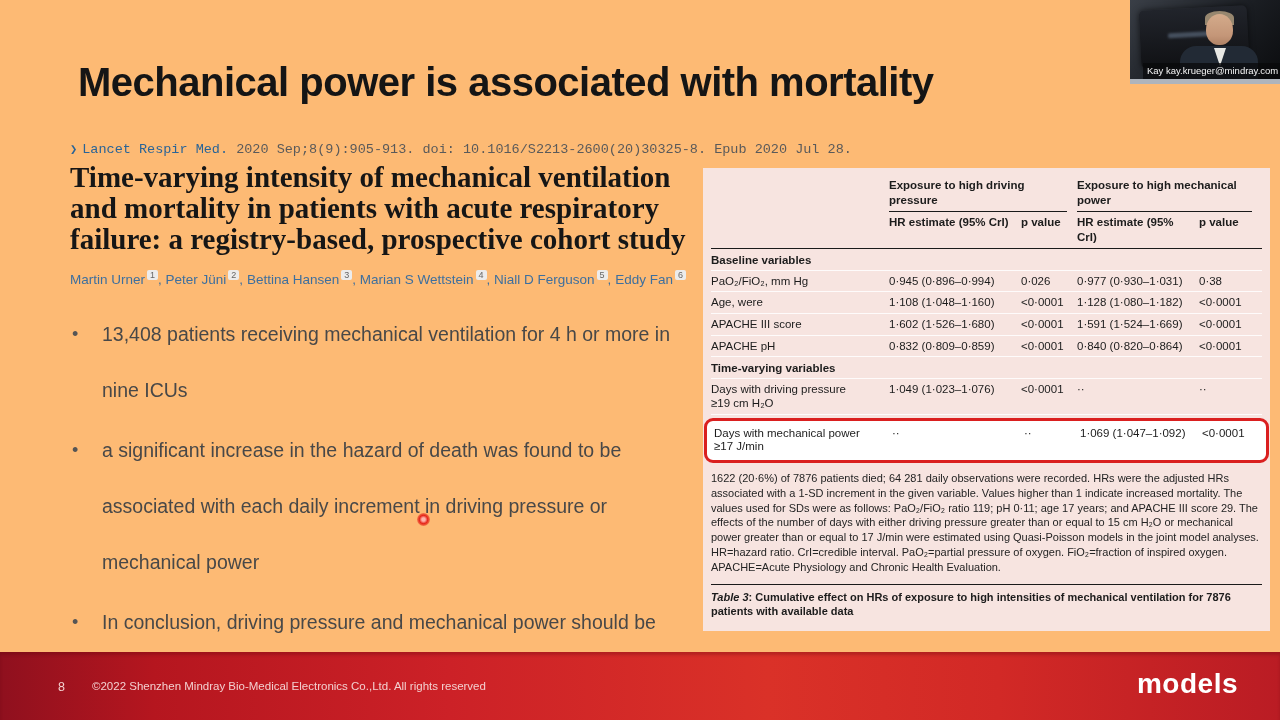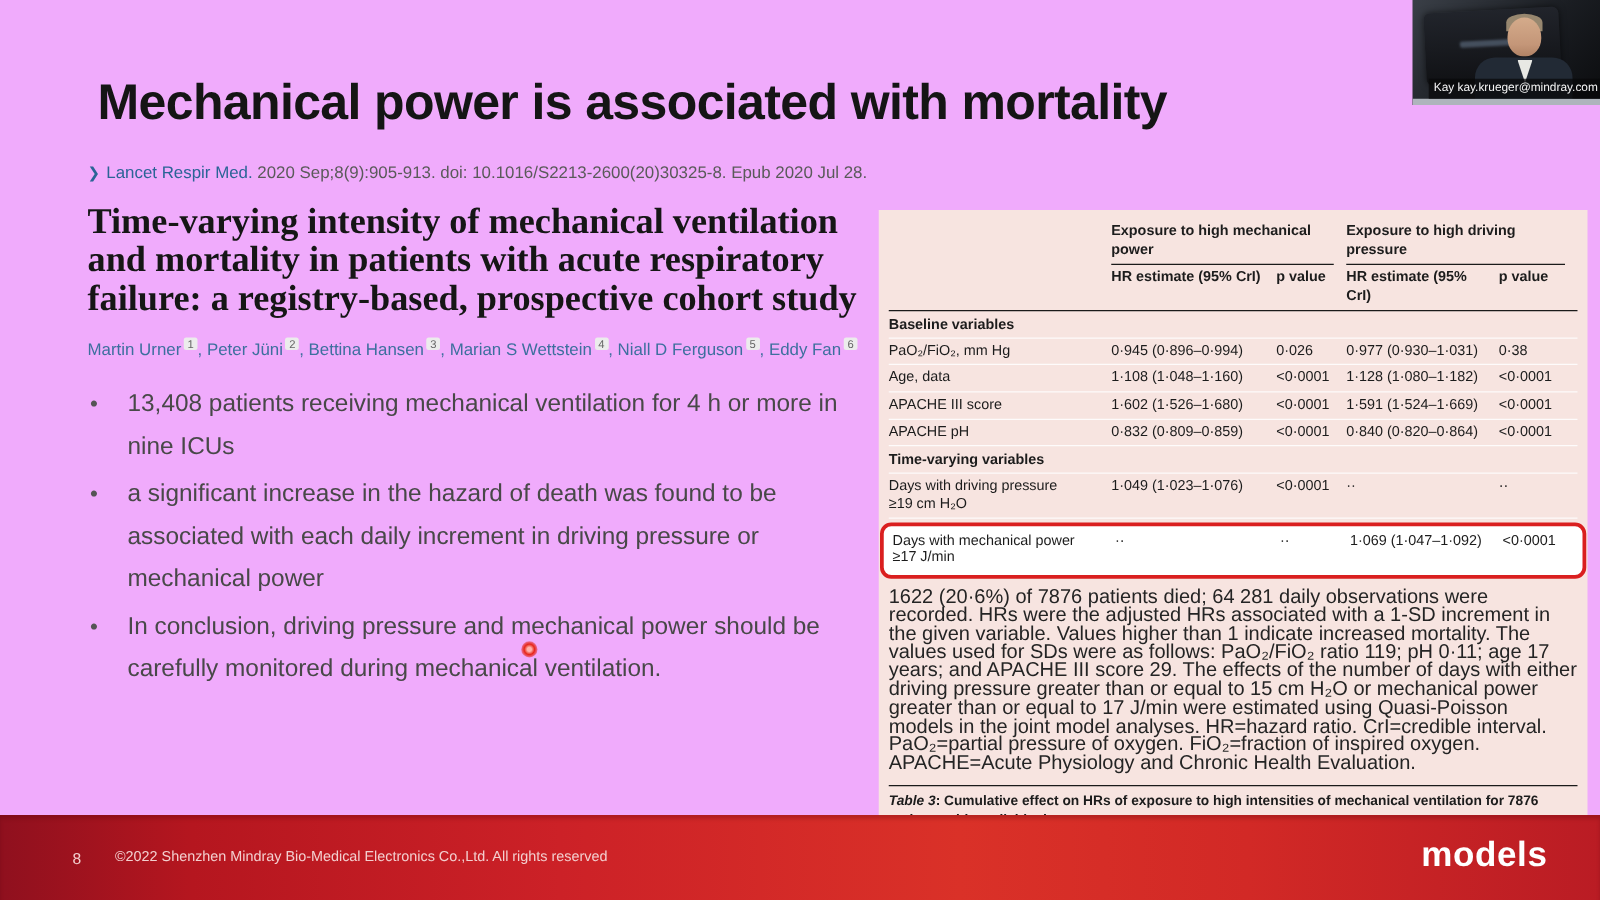--- a/index.html
+++ b/index.html
@@ -1,59 +1,59 @@
 <!DOCTYPE html>
 <html><head>
 <meta charset="utf-8">
 <style>
   * { margin:0; padding:0; box-sizing:border-box; }
   html,body { width:1280px; height:720px; }
   body { font-family:"Liberation Sans","DejaVu Sans",sans-serif; background:#fff; position:relative; overflow:hidden; }
-  .stage { position:absolute; left:0; top:0; width:1280px; height:708px; background:#f0abfc; }
+  .stage { position:absolute; left:0; top:0; width:1280px; height:708px; background:#fdba74; }
 
   
   .slide-title { position:absolute; left:78px; top:60px; width:1000px;
     font-size:40px; font-weight:700; color:#151515; letter-spacing:-0.5px; }
 
-  .citation { position:absolute; left:70px; top:130px; font-size:13.5px; color:#5a5a5a; }
+  .citation { position:absolute; left:70px; top:142px; font-size:13.5px; color:#5a5a5a;font-family:Liberation Mono, monospace; }
   .citation .chev { color:#2a6496; font-weight:700; margin-right:5px; font-size:12px; }
   .citation .journal { color:#2a6496; }
 
   .paper-title { position:absolute; left:70px; top:162px; width:625px;
     font-family:"Liberation Serif","DejaVu Serif",serif; font-weight:700;
     font-size:29px; line-height:31px; color:#161616; }
 
   .authors { position:absolute; left:70px; top:270px; width:640px; font-size:13.5px; color:#3d6f9e; }
   .author { white-space:nowrap; }
   .author:not(:last-child)::after { content:", "; color:#3d6f9e; }
   .author sup { font-size:9px; color:#666; background:#ececec; border-radius:2px; padding:0 3px; margin-left:2px; vertical-align:super; }
 
   
   .bullets { position:absolute; left:72px; top:306px; width:618px; list-style:none; }
-  .bullets li { position:relative; padding-left:30px; font-size:19.5px; line-height:34px; color:#484848; margin-bottom:4px; }
+  .bullets li { position:relative; padding-left:30px; font-size:19.5px; line-height:56px; color:#484848; margin-bottom:4px; }
   .bullets li::before { content:"•"; position:absolute; left:0; top:0; color:#555; font-size:18px; }
 
   
   .laser-dot { position:absolute; left:417px; top:513px; width:13px; height:13px; border-radius:50%;
     background:radial-gradient(circle, #ffb3ab 0 18%, #e6261a 45%, rgba(230,38,26,0.45) 70%, rgba(230,38,26,0) 100%); }
 
   
   .ltable { position:absolute; left:703px; top:168px; width:567px; background:#f7e4e0;
     font-size:11.5px; line-height:1.28; color:#1c1c1c; padding:8px 8px 10px 8px; }
   .trow { display:grid; grid-template-columns:178px 132px 56px 122px 63px; }
   .trow > div { padding:3px 6px 3px 0; }
   .grouprow { display:grid; grid-template-columns:178px 188px 185px; }
   .gcell { font-weight:700; border-bottom:1px solid #1a1a1a; margin-right:10px; padding:2px 0 4px; }
   .subhead { font-weight:700; border-bottom:1.5px solid #1a1a1a; }
   .sectionrow { font-weight:700; padding:4px 0 2px; border-bottom:1px solid rgba(255,255,255,0.85); }
   .datarow { border-bottom:1px solid rgba(255,255,255,0.85); }
   .var2 { margin-top:-1px; }
   .hl-row { position:relative; background:#ffffff; border:3.5px solid #da1f1f; border-radius:9px;
     margin:3px -7px 3px -7px; padding:2px 4px 3px 7px; }
-  .footnote { margin-top:8px; font-size:16px; line-height:14.8px; color:#242424; }
+  .footnote { margin-top:8px; font-size:11px; line-height:14.8px; color:#242424; }
   .tcaption { border-top:1.5px solid #1a1a1a; margin-top:9px; padding:5px 0 2px; font-weight:700; font-size:11px; line-height:14.5px; }
   .tcaption .lead { font-style:italic; }
 
   
   .footer { position:absolute; left:0; top:652px; width:1280px; height:68px;
     background:linear-gradient(90deg,#8f101e 0%,#b5161f 12%,#cc2127 35%,#da3128 60%,#d22926 78%,#ba1c24 100%);
     box-shadow:inset 0 3px 3px rgba(80,0,10,0.25); }
   .page-num { position:absolute; left:58px; top:28px; font-size:12.5px; color:#f3cfcf; }
   .copyright { position:absolute; left:92px; top:28px; font-size:11.5px; color:#f3cfcf; }
   .logo { position:absolute; right:42px; top:16px; font-size:28px; font-weight:700; color:#ffffff; letter-spacing:0.5px; }
@@ -103,43 +103,43 @@
     <li>a significant increase in the hazard of death was found to be associated with each daily increment in driving pressure or mechanical power</li>
     <li>In conclusion, driving pressure and mechanical power should be carefully monitored during mechanical ventilation.</li>
   </ul>
 
   <div class="laser-dot"></div>
 
   <div class="ltable">
 
     <div class="grouprow">
       <div></div>
+      <div class="gcell">Exposure to high driving pressure</div>
       <div class="gcell">Exposure to high mechanical power</div>
-      <div class="gcell">Exposure to high driving pressure</div>
     </div>
 
     <div class="trow subhead">
       <div></div>
       <div>HR estimate (95% CrI)</div>
       <div>p value</div>
       <div>HR estimate (95% CrI)</div>
       <div>p value</div>
     </div>
 
     <div class="sectionrow">Baseline variables</div>
 
     <div class="trow datarow">
       <div>PaO₂/FiO₂, mm Hg</div>
       <div>0·945 (0·896–0·994)</div>
       <div>0·026</div>
       <div>0·977 (0·930–1·031)</div>
       <div>0·38</div>
     </div>
     <div class="trow datarow">
-      <div>Age, data</div>
+      <div>Age, were</div>
       <div>1·108 (1·048–1·160)</div>
       <div>&lt;0·0001</div>
       <div>1·128 (1·080–1·182)</div>
       <div>&lt;0·0001</div>
     </div>
     <div class="trow datarow">
       <div>APACHE III score</div>
       <div>1·602 (1·526–1·680)</div>
       <div>&lt;0·0001</div>
       <div>1·591 (1·524–1·669)</div>

